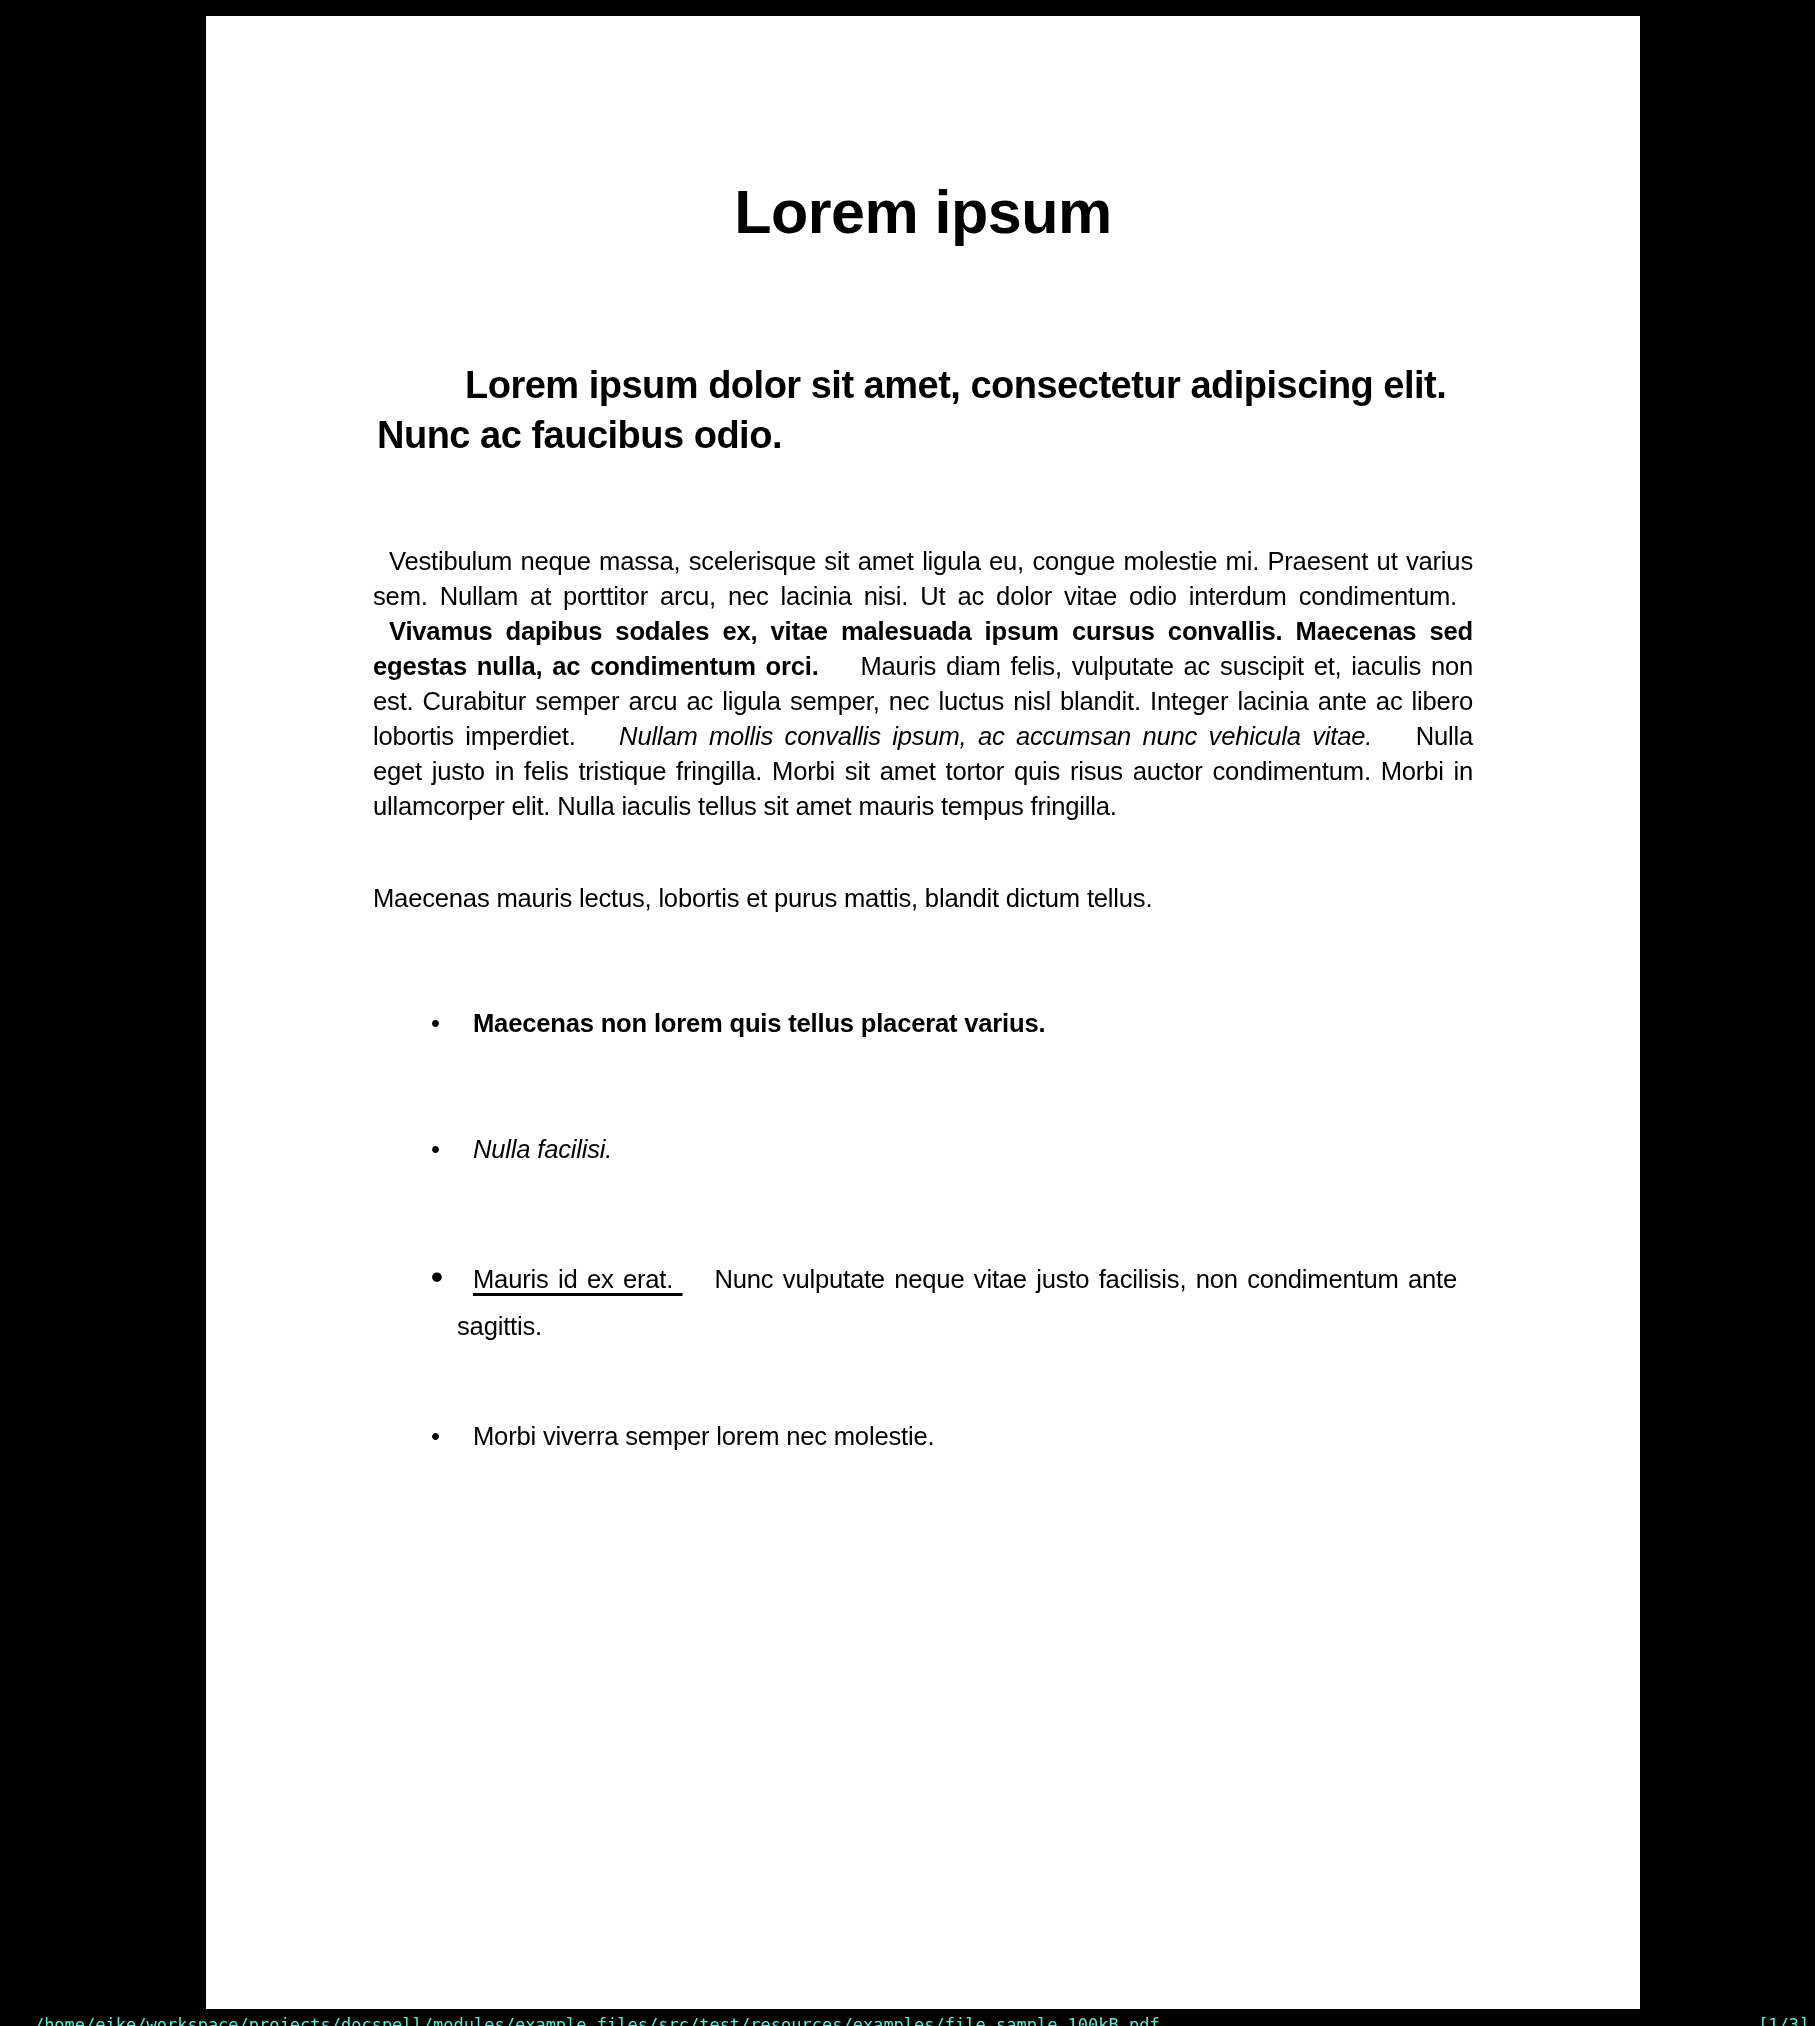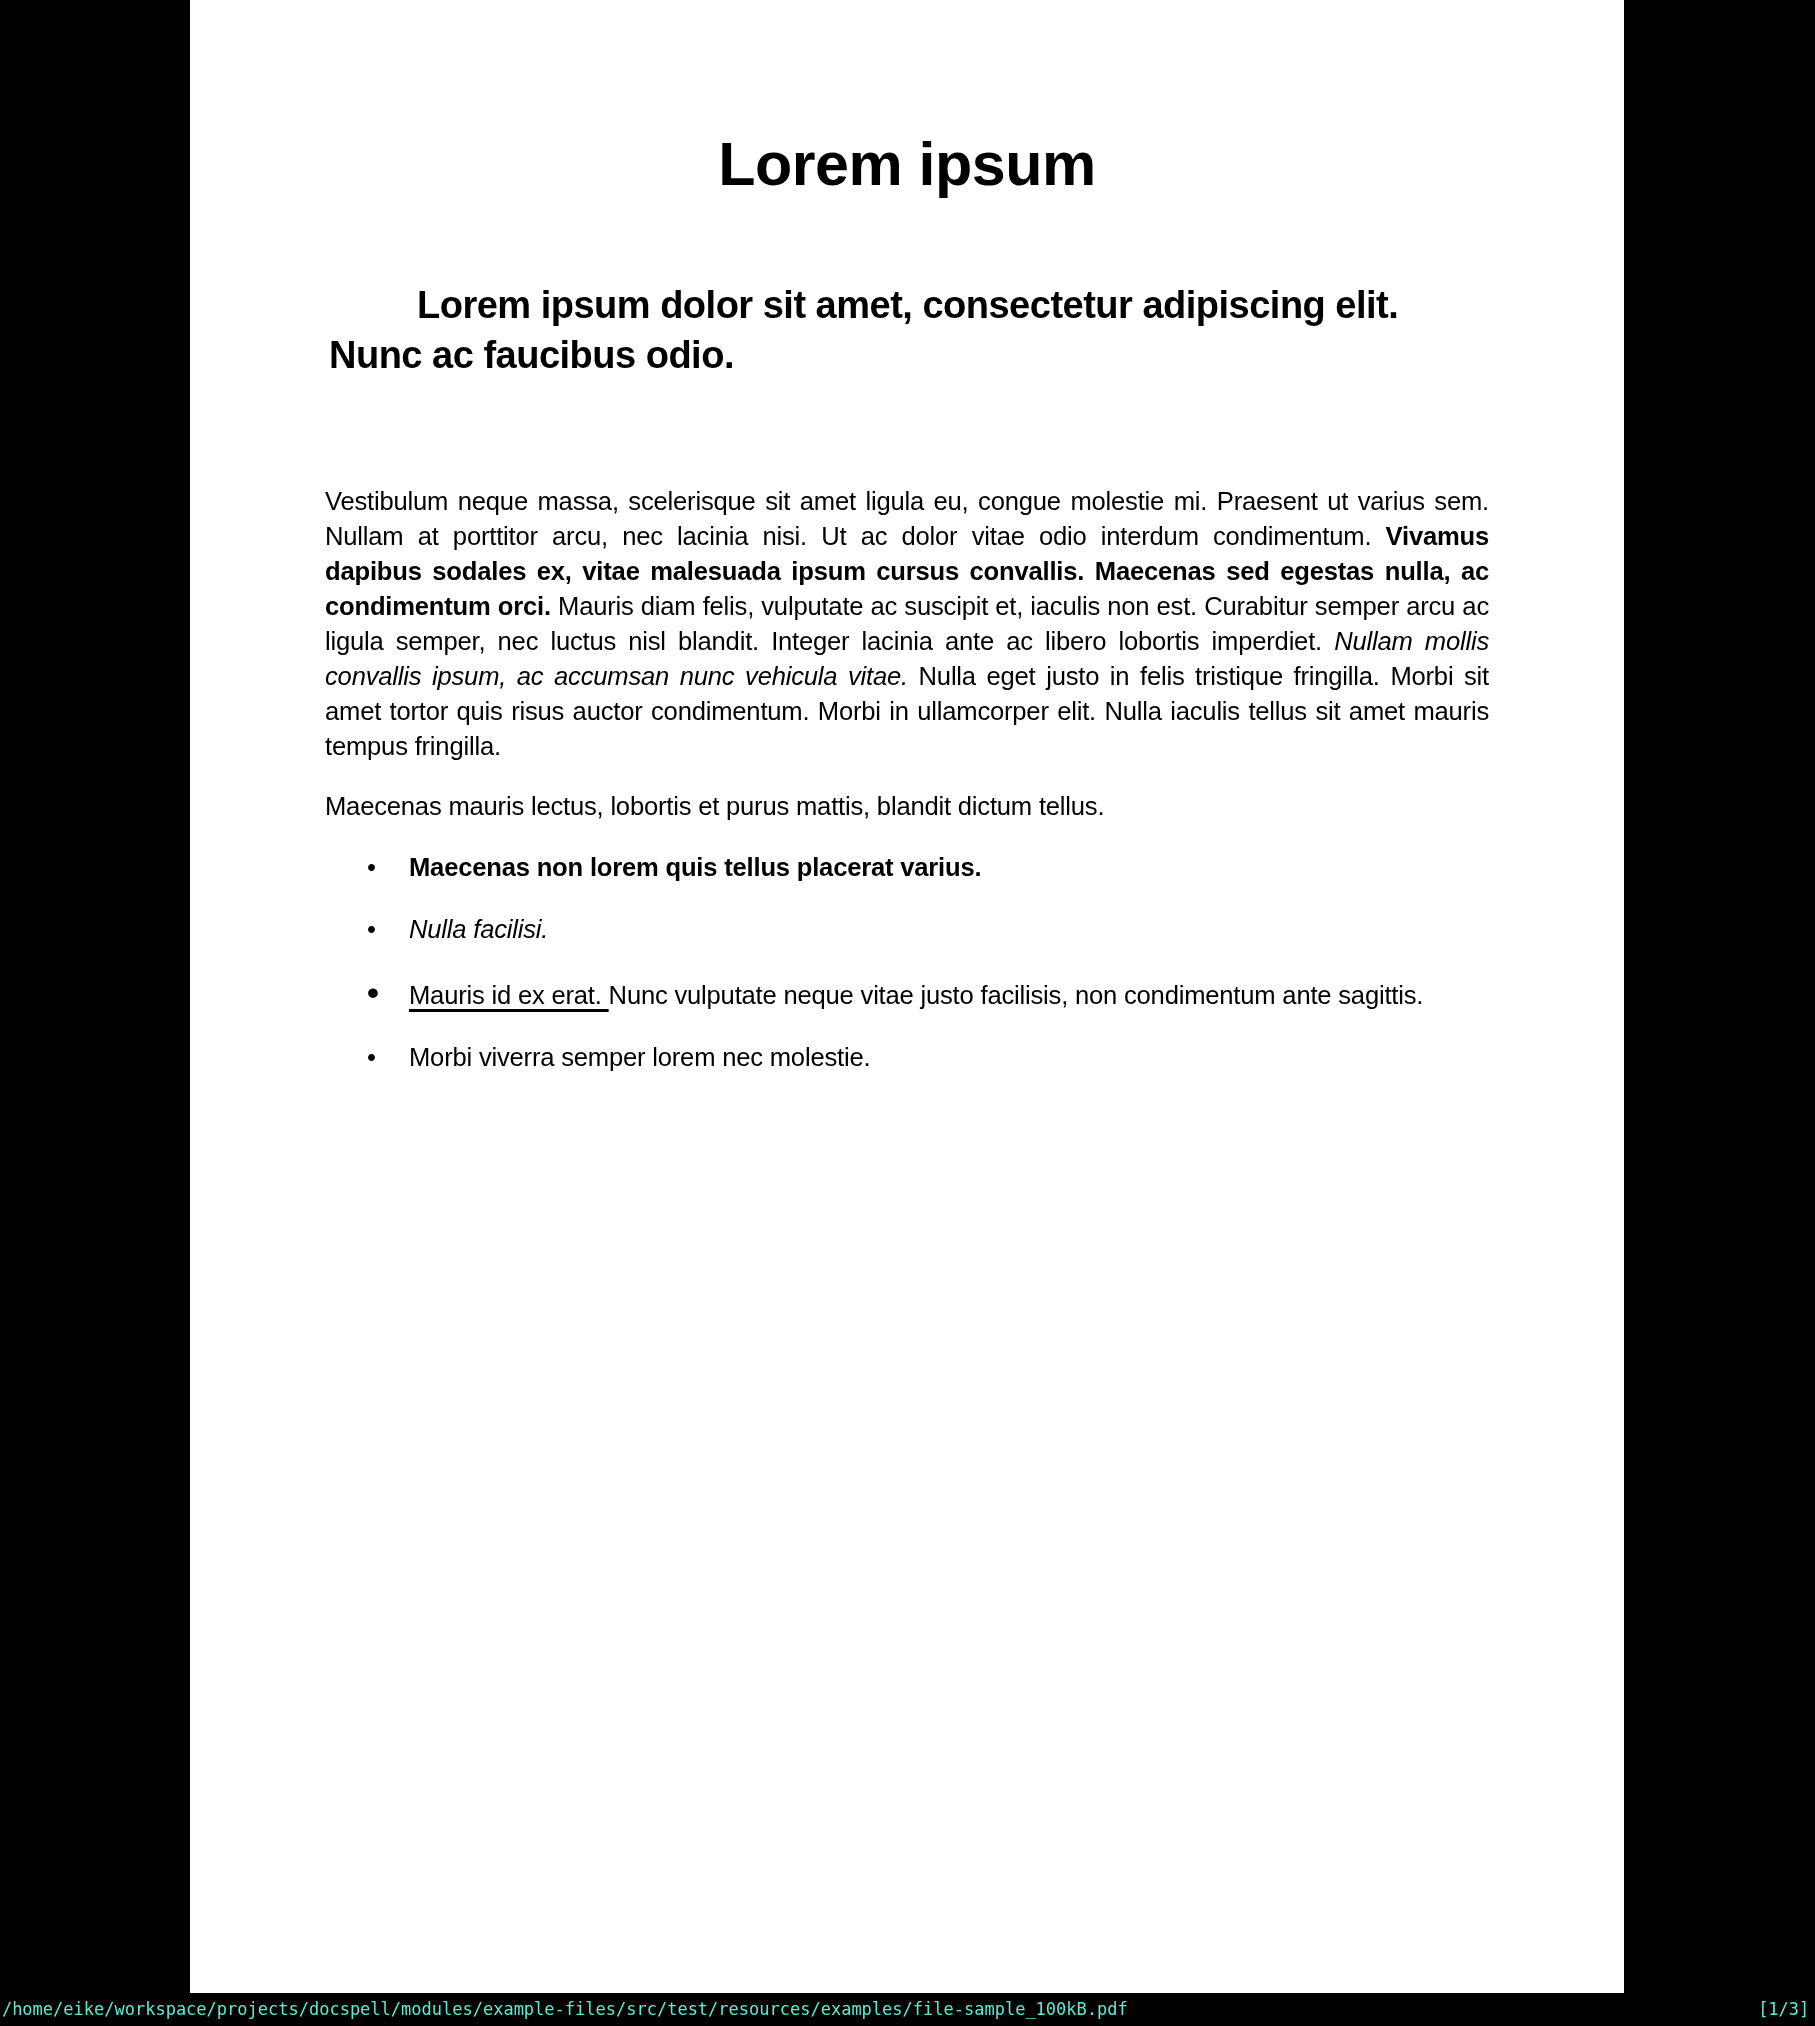--- a/index.html
+++ b/index.html
@@ -1,15 +1,15 @@
 <!DOCTYPE html>
 <html style="font-size:15px"><head>
 <meta charset="utf-8">
 <style>
-  * { box-sizing: border-box; margin: 0; padding: 0; }
+  * { box-sizing: border-box; margin: 0; padding: 16px; }
   html, body { width: 1815px; height: 2026px; }
   body {
     background: #000000;
     position: relative;
     overflow: hidden;
     font-family: "Liberation Sans", sans-serif;
   }
   .viewer-bg {
     position: absolute; inset: 0;
     background: #000000;
@@ -37,21 +37,21 @@
     margin: 131px 0 0;
   }
   .doc-heading {
     font-size: 38px;
     line-height: 50px;
     font-weight: bold;
     letter-spacing: -0.5px;
     text-indent: 88px;
     margin: 83px 4px 0;
   }
-  .para-1 { margin: 104px 0 0; text-align: justify; }
+  .para-1 { margin: 52px 0 0; text-align: justify; }
   .para-2 { margin: 24.6px 0 0; }
   .b { font-weight: bold; }
   .i { font-style: italic; }
   .u {
     text-decoration: underline;
     text-decoration-thickness: 2.8px;
     text-underline-offset: 4.7px;
   }
   .bullet-list { margin: 26.5px 0 0; list-style: none; }
   .li {

